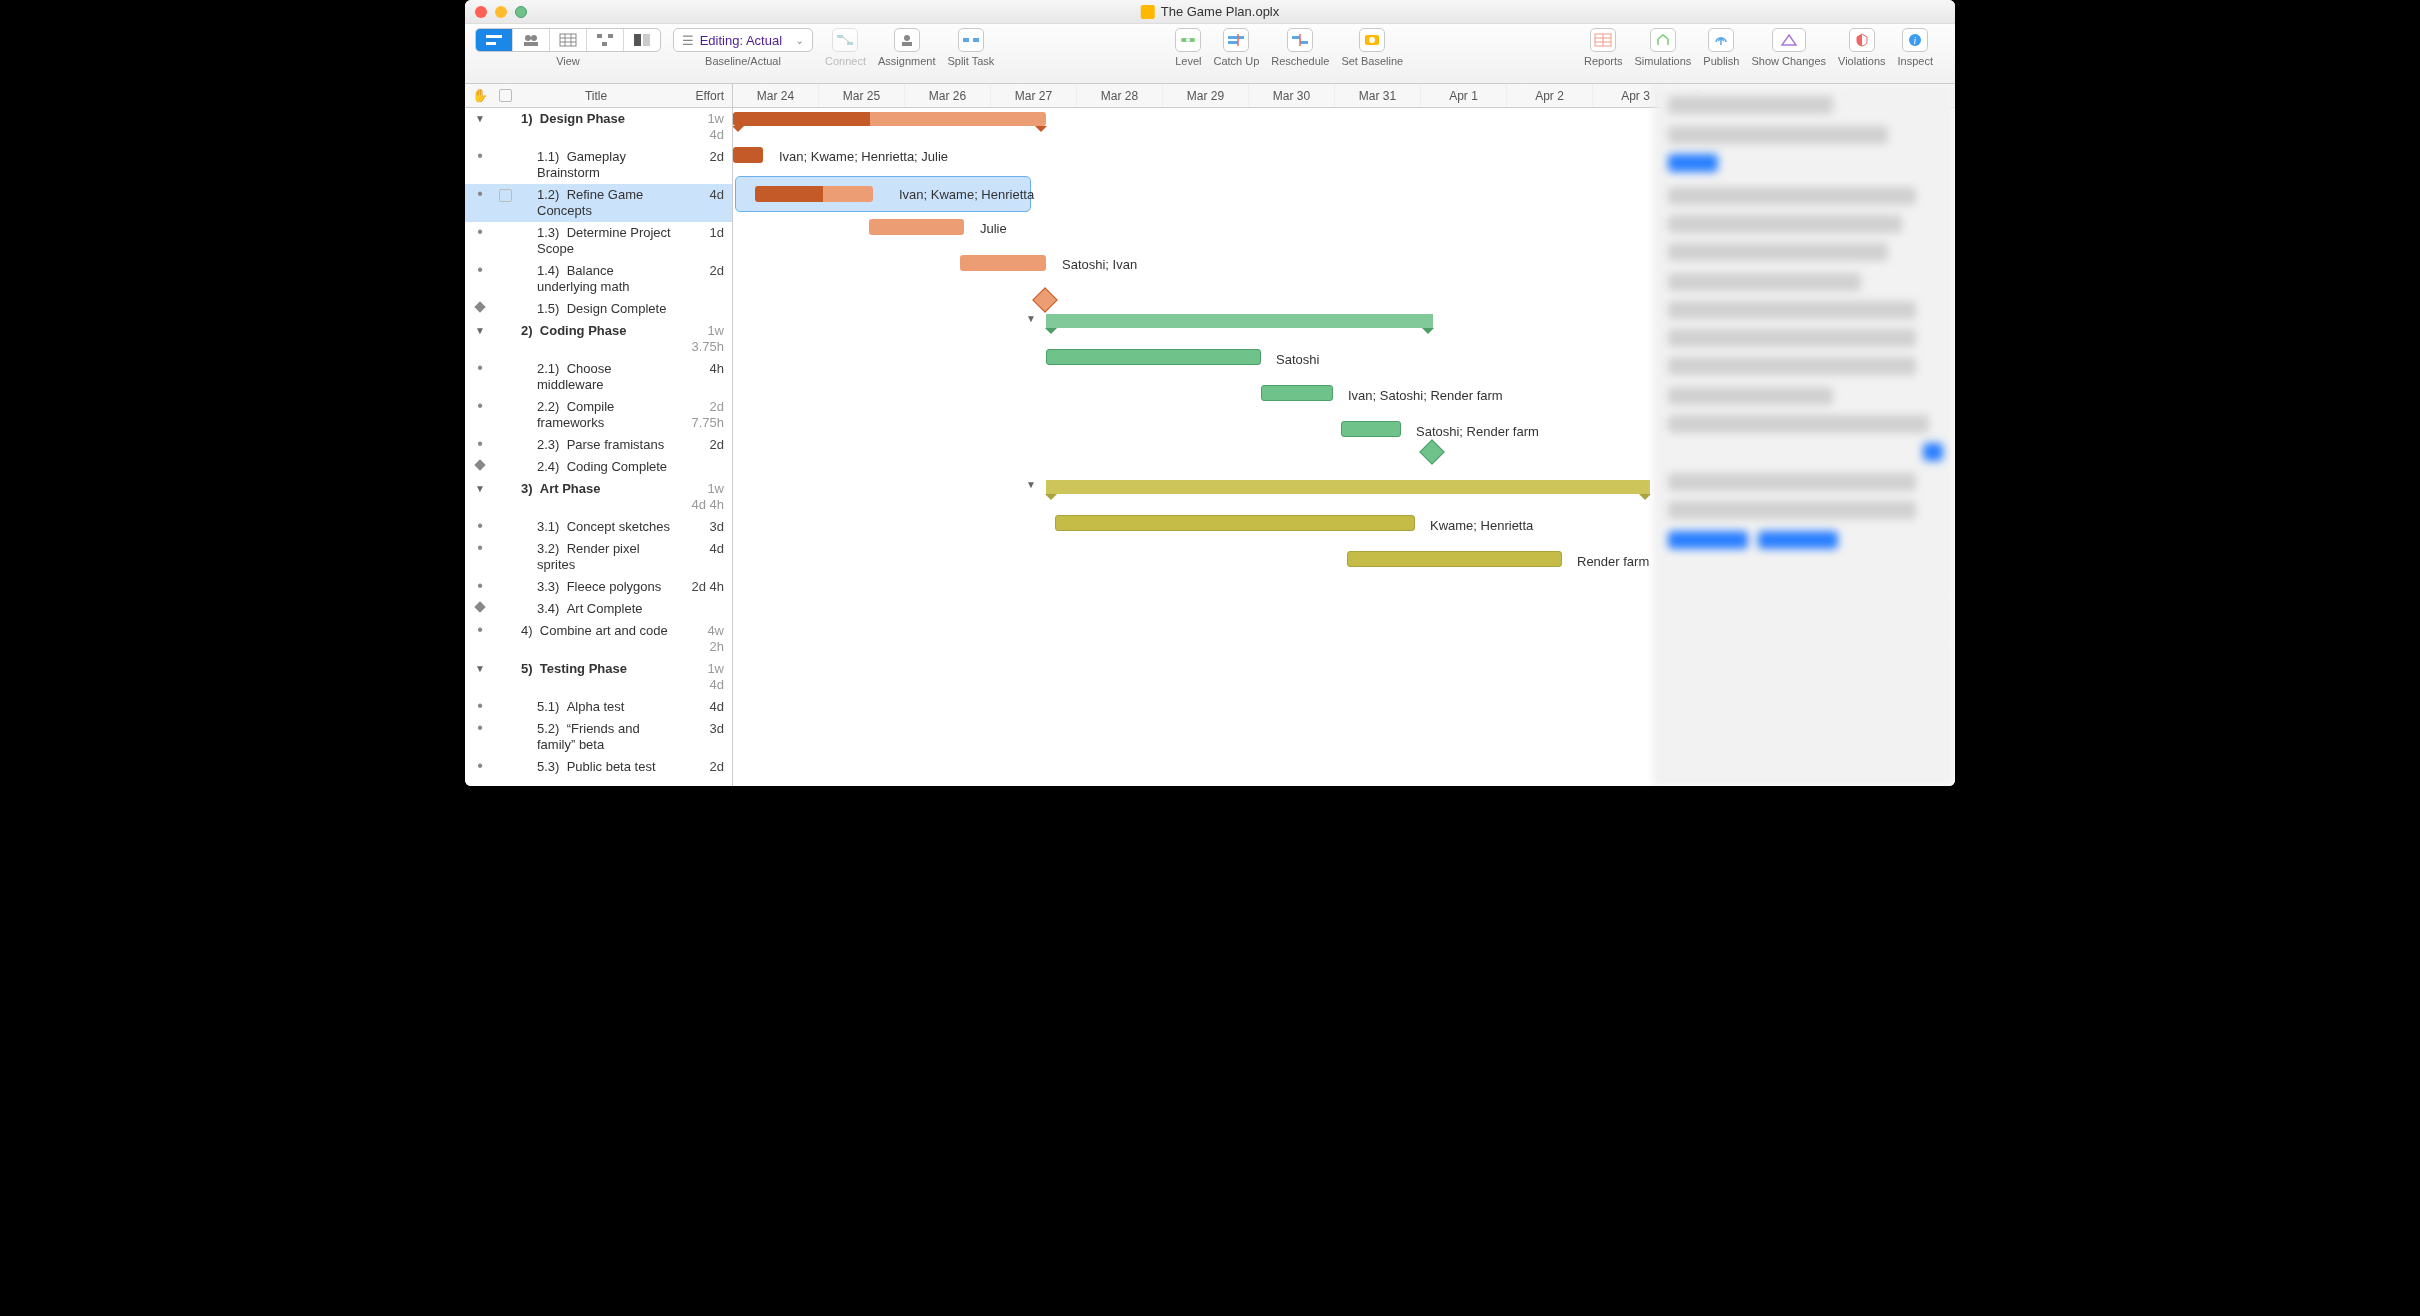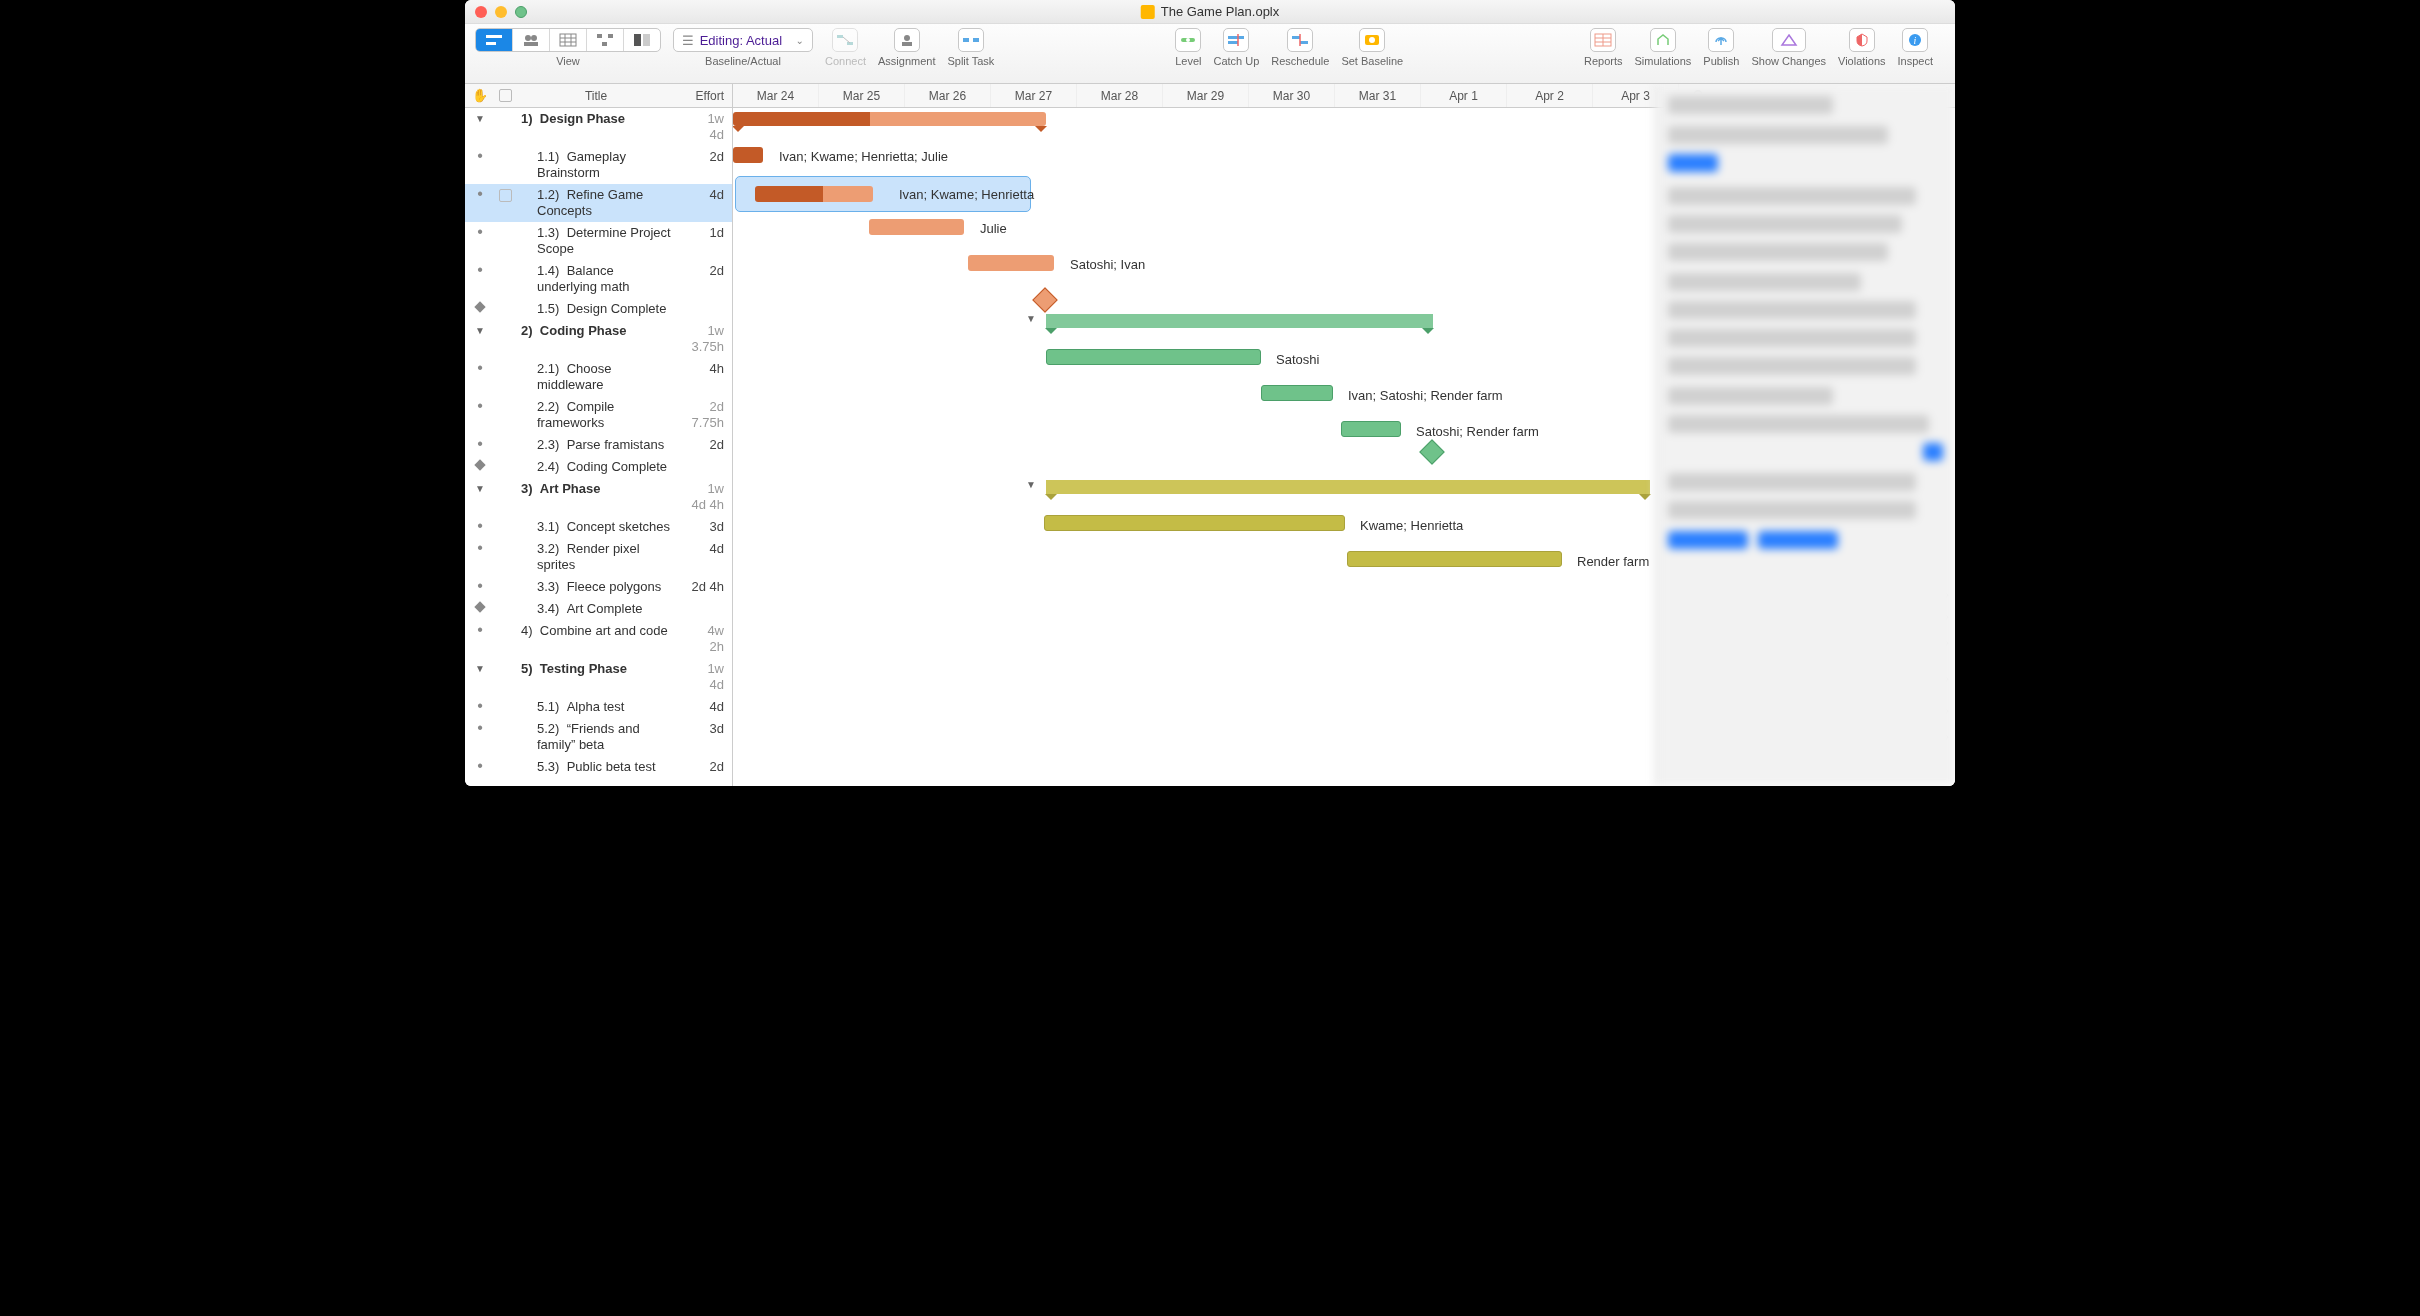--- a/index.html
+++ b/index.html
@@ -502,21 +502,21 @@
           <span class="bar-label" style="position:absolute;left:150px;top:7px">Ivan; Kwame; Henrietta</span>
         </div>
 
         <div class="grow">
           <div class="bar orange-l" style="left:136px;width:95px">
             <span class="bar-label">Julie</span>
           </div>
         </div>
 
         <div class="grow">
-          <div class="bar orange-l" style="left:235px;width:86px">
+          <div class="bar orange-l" style="left:227px;width:86px">
             <span class="bar-label">Satoshi; Ivan</span>
           </div>
         </div>
 
         <div class="grow short">
           <div class="milestone m-orange" style="left:303px"></div>
         </div>
 
         <div class="grow">
           <span class="gantt-disclosure" style="left:293px;top:3px">▼</span>
@@ -548,21 +548,21 @@
         </div>
 
         <div class="grow">
           <span class="gantt-disclosure" style="left:293px;top:3px">▼</span>
           <div class="bar parent olive-p" style="left:313px;width:604px;top:4px">
             <div style="position:absolute;left:0;right:0;top:0;bottom:0;background:#cdc559"></div>
           </div>
         </div>
 
         <div class="grow">
-          <div class="bar olive" style="left:311px;width:301px">
+          <div class="bar olive" style="left:322px;width:360px">
             <span class="bar-label">Kwame; Henrietta</span>
           </div>
         </div>
 
         <div class="grow">
           <div class="bar olive" style="left:614px;width:215px">
             <span class="bar-label">Render farm</span>
           </div>
         </div>
 

